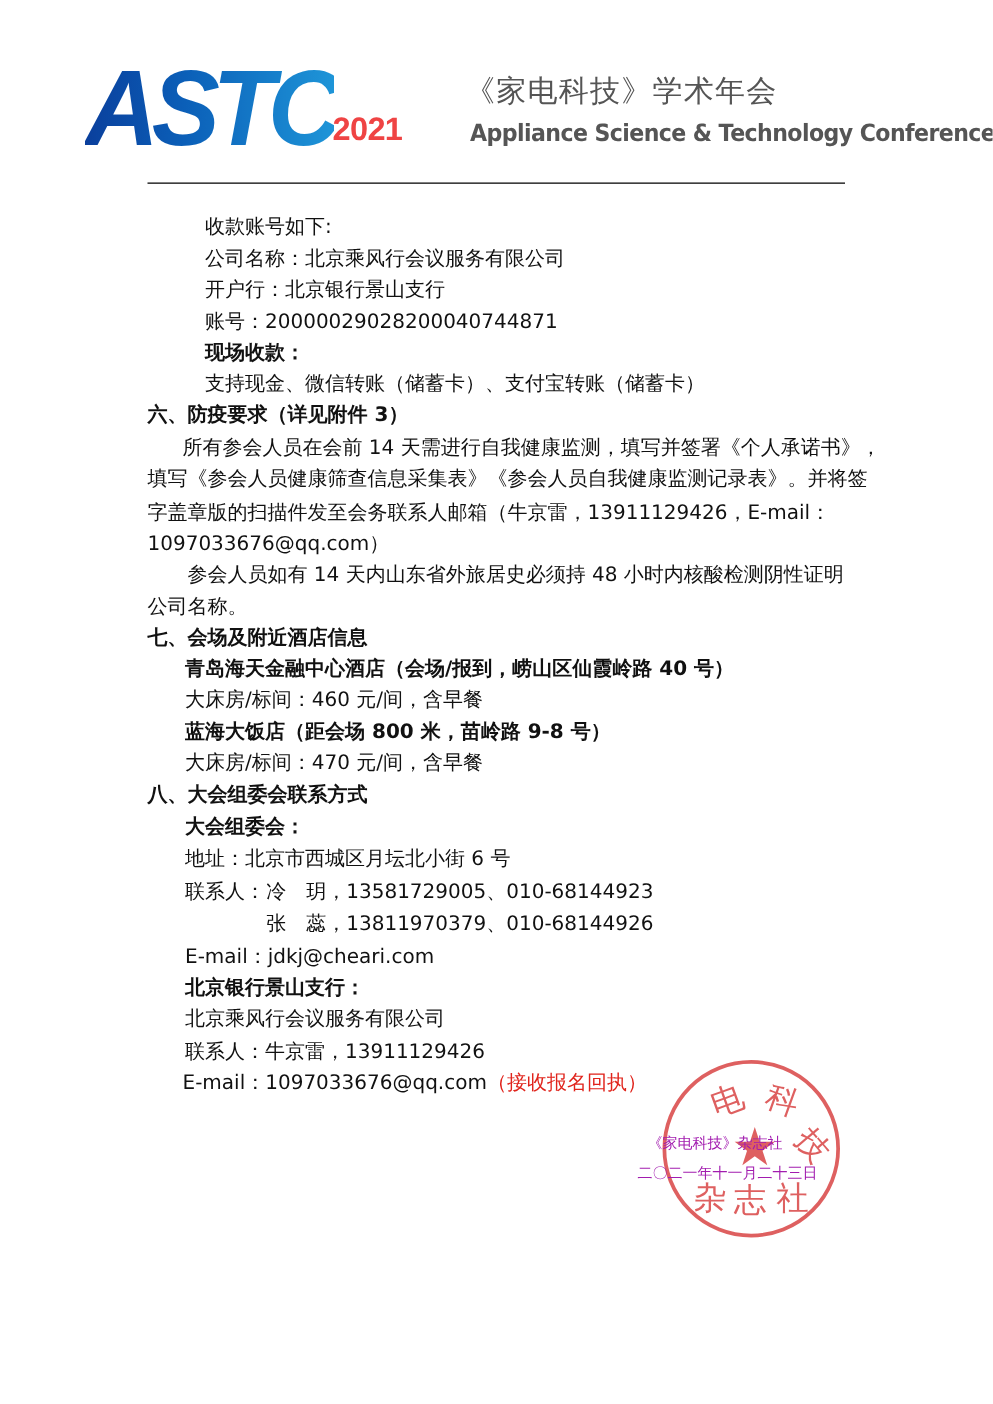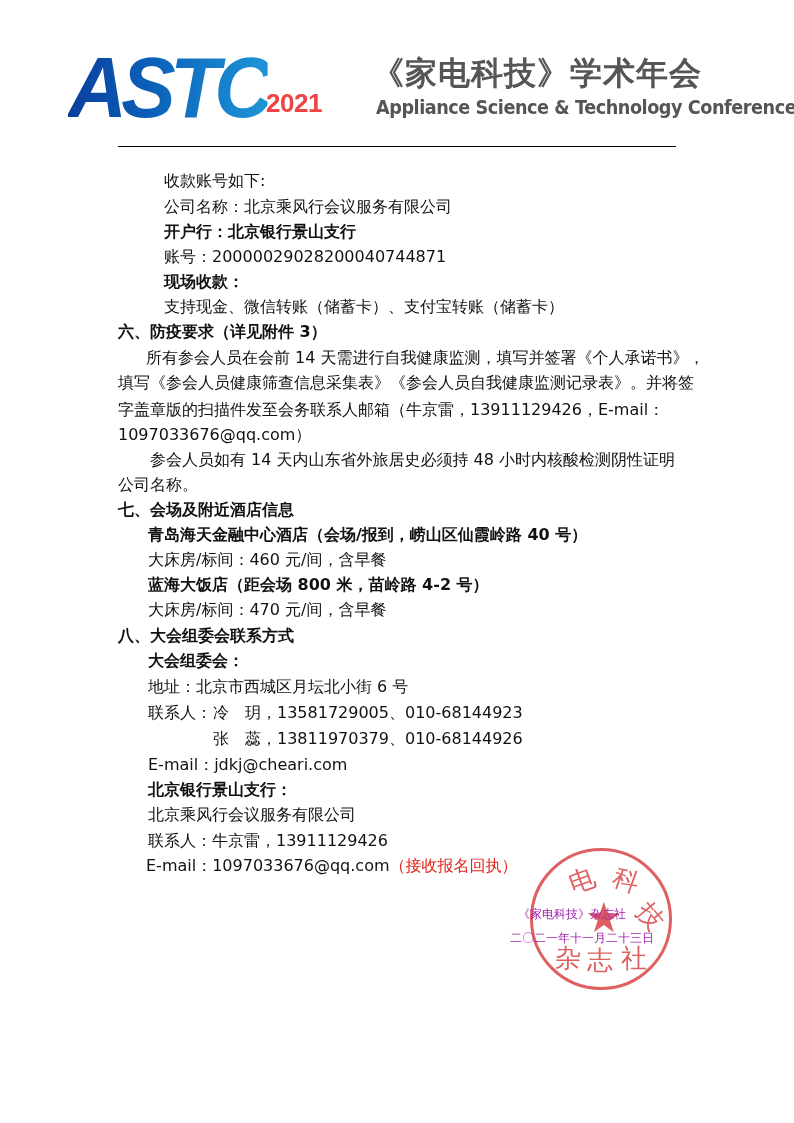--- a/index.html
+++ b/index.html
@@ -5,21 +5,21 @@
   html, body { margin: 0; padding: 0; background: #ffffff; }
   body { width: 794px; height: 1123px; position: relative; overflow: hidden;
          font-family: "DejaVu Sans", "Liberation Sans", sans-serif; color: #111; }
   .abs { position: absolute; white-space: nowrap; }
   .logo-astc { left: 68px; top: 44px; font-family: "Liberation Sans", sans-serif;
     font-weight: 900; font-style: italic; font-size: 86px; letter-spacing: -6px; line-height: 86px;
     background: linear-gradient(90deg, #0a3f9c 0%, #0b5fb8 40%, #1e95d8 100%);
     -webkit-background-clip: text; background-clip: text; color: transparent; transform: scaleX(0.95); transform-origin: left; }
   .logo-year { left: 266px; top: 88px; font-family: "Liberation Sans", sans-serif; font-weight: 700;
     font-size: 26px; color: #ef4444; letter-spacing: -0.5px; }
-  .conf-cn { left: 372px; top: 50px; font-size: 32px; color: #555; font-weight: 700; letter-spacing: 1px; line-height: 46px; }
+  .conf-cn { left: 372px; top: 50px; font-size: 24px; color: #555; font-weight: 400; letter-spacing: 1px; line-height: 46px; }
   .conf-en { left: 376px; top: 96px; font-size: 19px; color: #555; font-weight: 700; letter-spacing: -0.5px;
     font-family: "DejaVu Sans", sans-serif; transform: scaleX(0.93); transform-origin: left; }
   .rule { left: 118px; top: 146px; width: 558px; height: 1px; background: #000; }
   .line { font-size: 16px; line-height: 20px; color: #111; }
   .bold { font-weight: 700; }
   .red { color: #e0231b; }
   .stamp { left: 530px; top: 848px; width: 136px; height: 136px; border: 3px solid #d94545; border-radius: 50%; opacity: 0.85; }
   .stamp-char { position: absolute; color: #d94545; font-size: 26px; font-family: "DejaVu Sans", sans-serif; }
   .stamp-star { position: absolute; left: 52px; top: 42px; font-size: 42px; color: #d94545; }
   .sign { font-family: "DejaVu Serif", "Liberation Serif", serif; font-size: 12px; color: #a21caf; }
@@ -28,37 +28,37 @@
 <body>
 
 <div class="abs logo-astc">ASTC</div>
 <div class="abs logo-year">2021</div>
 <div class="abs conf-cn">《家电科技》学术年会</div>
 <div class="abs conf-en">Appliance Science &amp; Technology Conference</div>
 <div class="abs rule"></div>
 
 <div class="abs line" style="left:164px; top:171px;">收款账号如下:</div>
 <div class="abs line" style="left:164px; top:197px;">公司名称：北京乘风行会议服务有限公司</div>
-<div class="abs line" style="left:164px; top:222px;font-weight:bold;">开户行：北京银行景山支行</div>
+<div class="abs line" style="left:164px; top:222px;">开户行：北京银行景山支行</div>
 <div class="abs line" style="left:164px; top:247px;">账号：20000029028200040744871</div>
 <div class="abs line bold" style="left:164px; top:272px;">现场收款：</div>
 <div class="abs line" style="left:164px; top:297px;">支持现金、微信转账（储蓄卡）、支付宝转账（储蓄卡）</div>
 
 <div class="abs line bold" style="left:118px; top:322px;">六、防疫要求（详见附件 3）</div>
 <div class="abs line" style="left:146px; top:348px;">所有参会人员在会前 14 天需进行自我健康监测，填写并签署《个人承诺书》，</div>
 <div class="abs line" style="left:118px; top:373px;">填写《参会人员健康筛查信息采集表》《参会人员自我健康监测记录表》。并将签</div>
 <div class="abs line" style="left:118px; top:400px;">字盖章版的扫描件发至会务联系人邮箱（牛京雷，13911129426，E-mail：</div>
 <div class="abs line" style="left:118px; top:425px;">1097033676@qq.com）</div>
 <div class="abs line" style="left:150px; top:450px;">参会人员如有 14 天内山东省外旅居史必须持 48 小时内核酸检测阴性证明</div>
 <div class="abs line" style="left:118px; top:475px;">公司名称。</div>
 
 <div class="abs line bold" style="left:118px; top:500px;">七、会场及附近酒店信息</div>
 <div class="abs line bold" style="left:148px; top:525px;">青岛海天金融中心酒店（会场/报到，崂山区仙霞岭路 40 号）</div>
 <div class="abs line" style="left:148px; top:550px;">大床房/标间：460 元/间，含早餐</div>
-<div class="abs line bold" style="left:148px; top:575px;">蓝海大饭店（距会场 800 米，苗岭路 4-2 号）</div>
+<div class="abs line bold" style="left:148px; top:575px;">蓝海大饭店（距会场 800 米，苗岭路 9-8 号）</div>
 <div class="abs line" style="left:148px; top:600px;">大床房/标间：470 元/间，含早餐</div>
 
 <div class="abs line bold" style="left:118px; top:626px;">八、大会组委会联系方式</div>
 <div class="abs line bold" style="left:148px; top:651px;">大会组委会：</div>
 <div class="abs line" style="left:148px; top:677px;">地址：北京市西城区月坛北小街 6 号</div>
 <div class="abs line" style="left:148px; top:703px;">联系人：</div>
 <div class="abs line" style="left:213px; top:703px;">冷　玥，13581729005、010-68144923</div>
 <div class="abs line" style="left:213px; top:729px;">张　蕊，13811970379、010-68144926</div>
 <div class="abs line" style="left:148px; top:755px;">E-mail：jdkj@cheari.com</div>
 <div class="abs line bold" style="left:148px; top:780px;">北京银行景山支行：</div>

